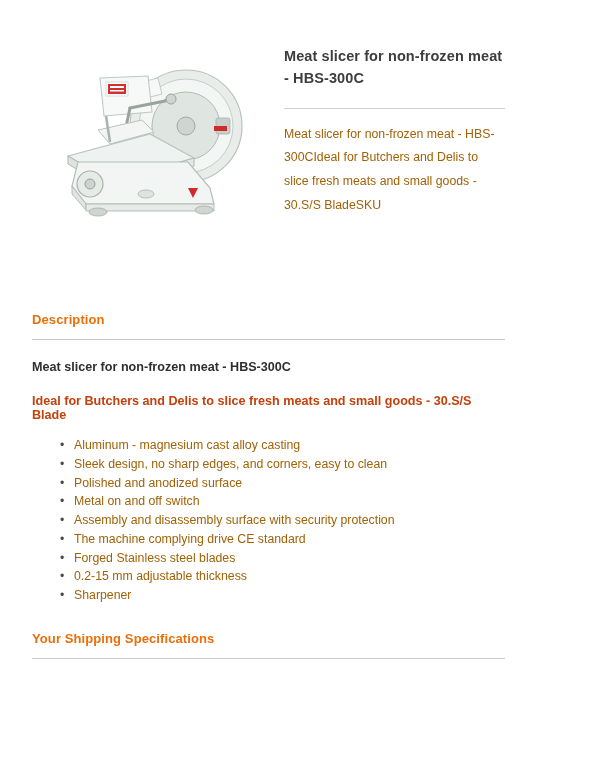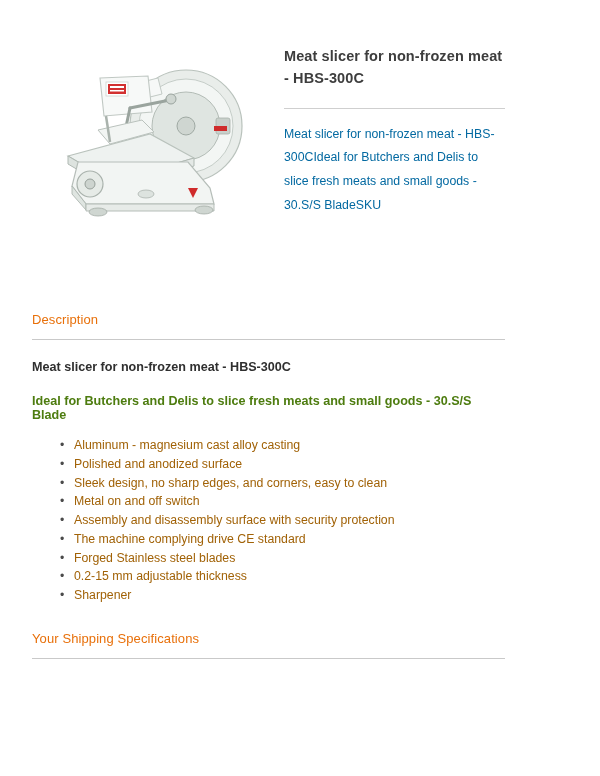--- a/index.html
+++ b/index.html
@@ -61,55 +61,55 @@
 
   .rule {
     border: 0;
     border-top: 1px solid #cfcfcf;
     margin: 0;
   }
 
   .product-desc {
     font-size: 12.3px;
     line-height: 1.95;
-    color: #0369a1;
+    color: #a16207;
     margin: 14px 0 16px 0;
     max-width: 250px;
   }
 
   
   .section {
     padding: 0 36px 0 32px;
   }
 
   .section-heading {
     color: #e8700a;
     font-size: 13px;
-    font-weight: normal;
+    font-weight: bold;
     margin: 0 0 12px 0;
     letter-spacing: 0.1px;
   }
 
   .section-rule {
     border: 0;
     border-top: 1px solid #c9c9c9;
     margin: 0 0 20px 0;
   }
 
   .desc-block-title {
     font-size: 12.6px;
     font-weight: bold;
     color: #2f2f2f;
     margin: 0 0 20px 0;
   }
 
   .desc-block-subtitle {
     font-size: 12.6px;
     font-weight: bold;
-    color: #4d7c0f;
+    color: #c2410c;
     margin: 2px 0 14px 0;
   }
 
   ul.features {
     margin: 0;
     padding: 0 0 0 28px;
     list-style: none;
   }
   ul.features li {
     font-size: 12.3px;
@@ -201,22 +201,22 @@
 
   <div class="section">
     <h2 class="section-heading">Description</h2>
     <hr class="section-rule">
 
     <p class="desc-block-title">Meat slicer for non-frozen meat - HBS-300C</p>
     <p class="desc-block-subtitle">Ideal for Butchers and Delis to slice fresh meats and small goods - 30.S/S Blade</p>
 
     <ul class="features">
       <li>Aluminum - magnesium cast alloy casting</li>
+      <li>Sleek design, no sharp edges, and corners, easy to clean</li>
       <li>Polished and anodized surface</li>
-      <li>Sleek design, no sharp edges, and corners, easy to clean</li>
       <li>Metal on and off switch</li>
       <li>Assembly and disassembly surface with security protection</li>
       <li>The machine complying drive CE standard</li>
       <li>Forged Stainless steel blades</li>
       <li>0.2-15 mm adjustable thickness</li>
       <li>Sharpener</li>
     </ul>
   </div>
 
   <div class="spacer-shipping"></div>

